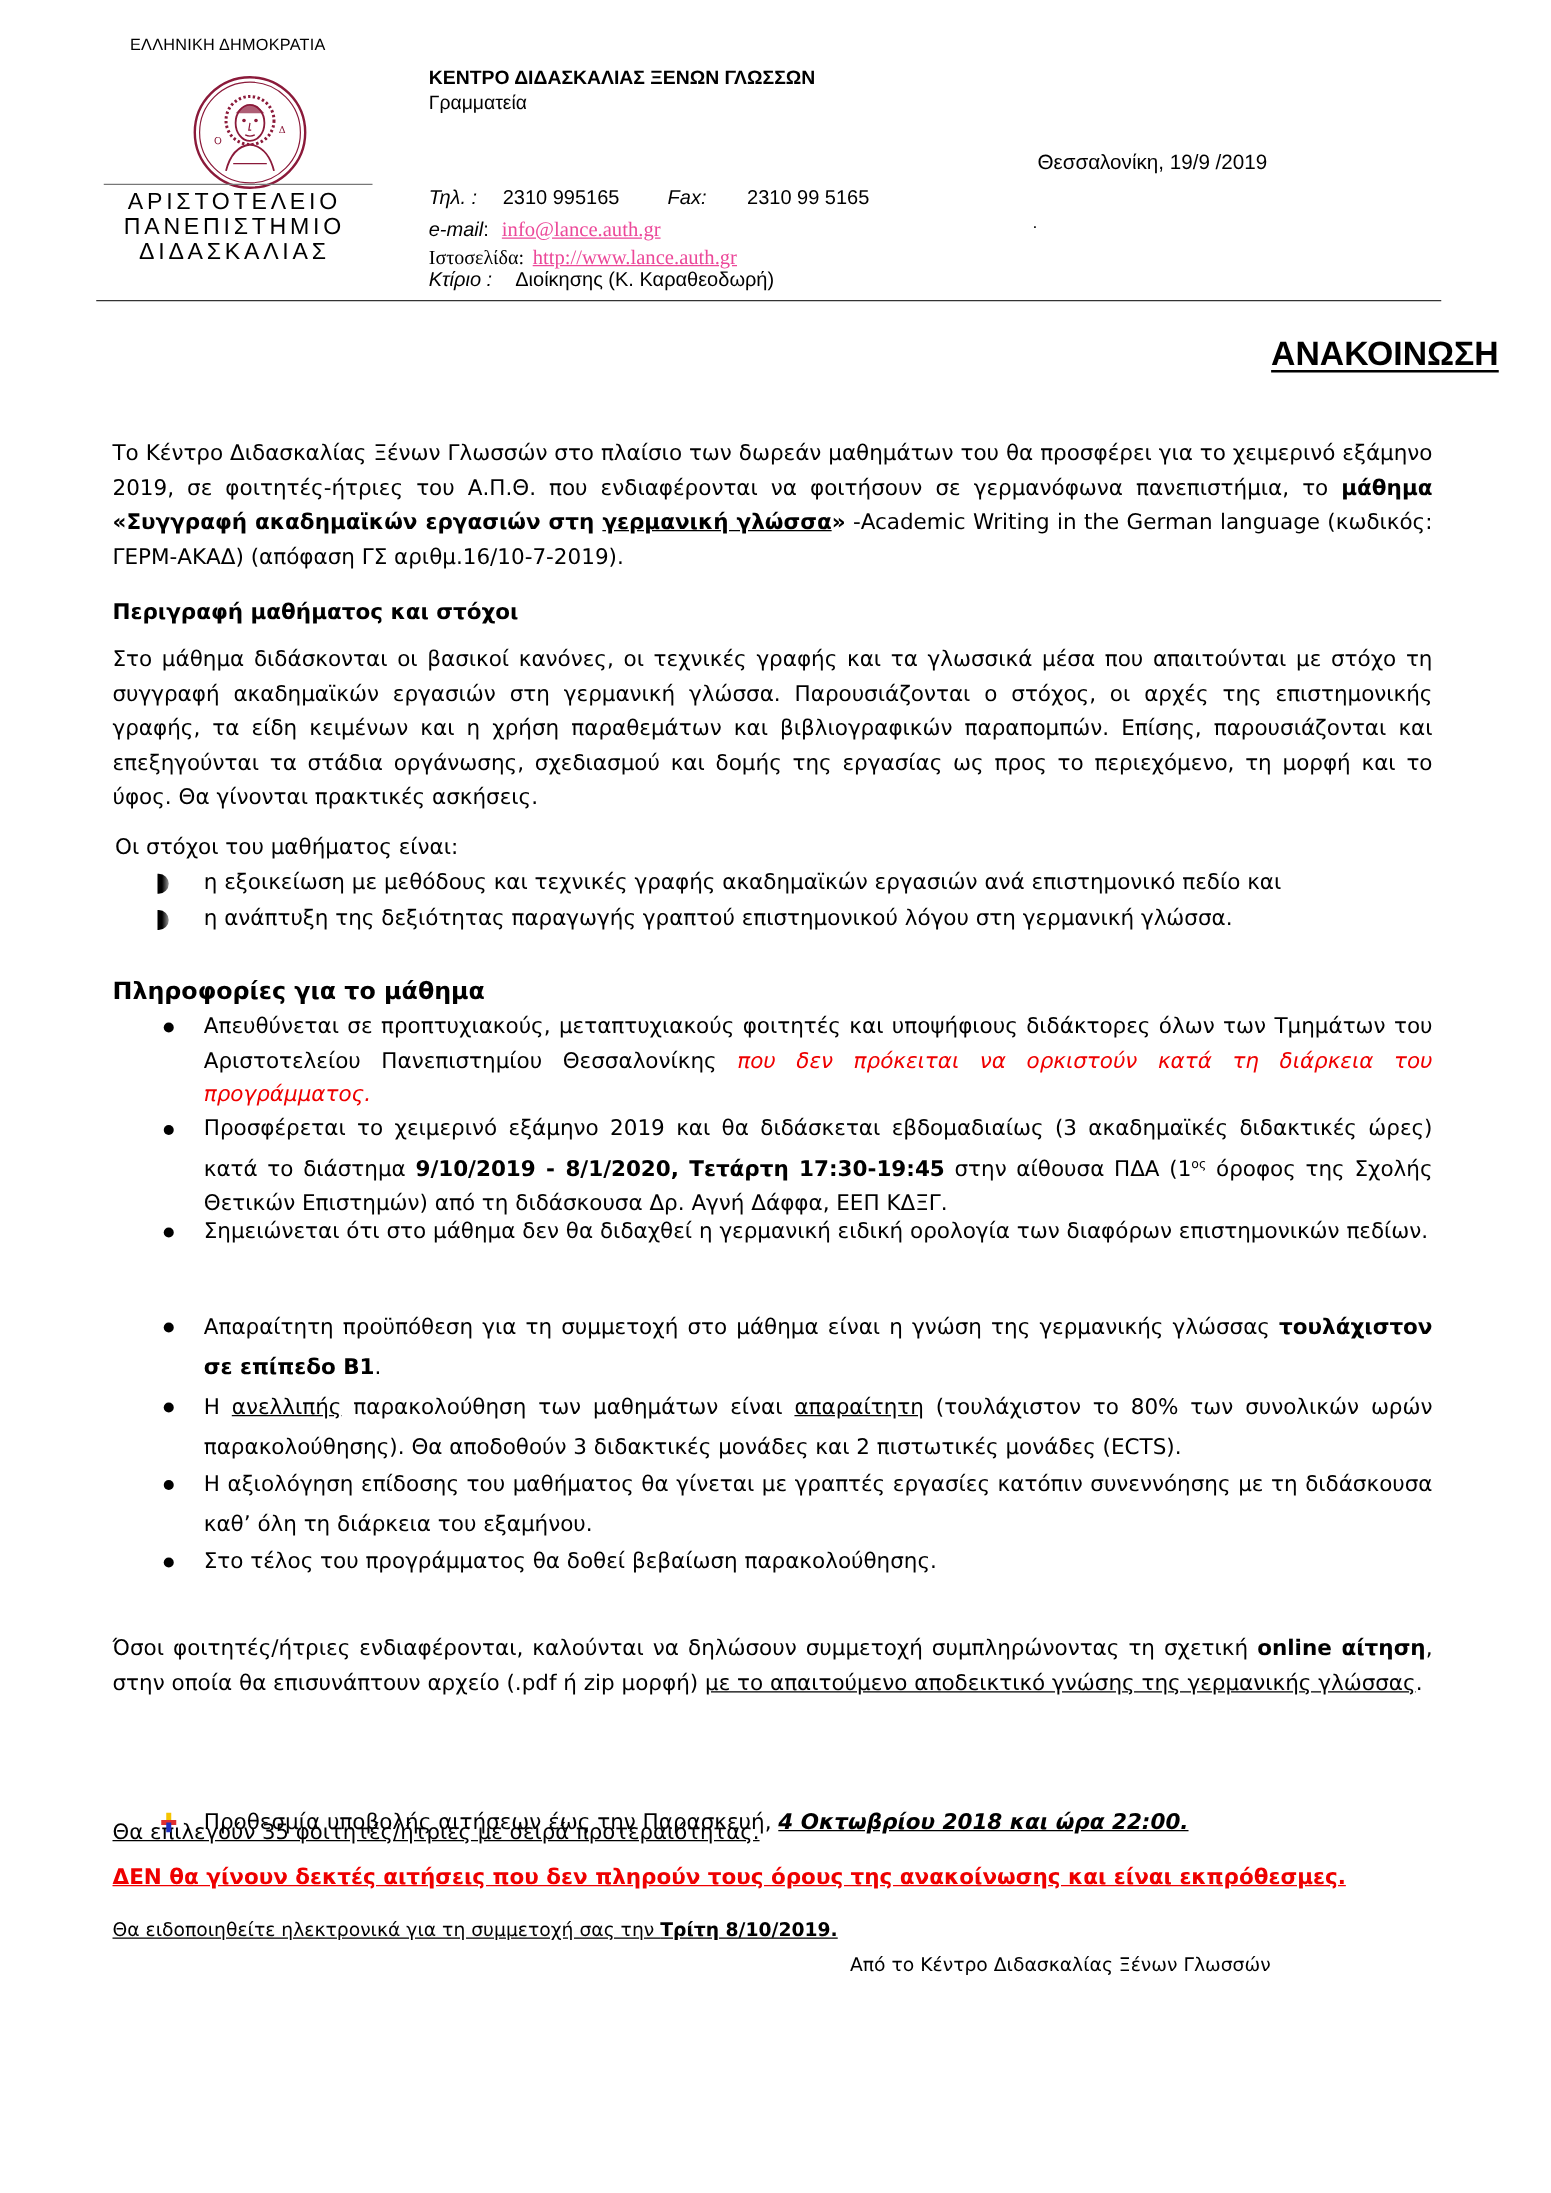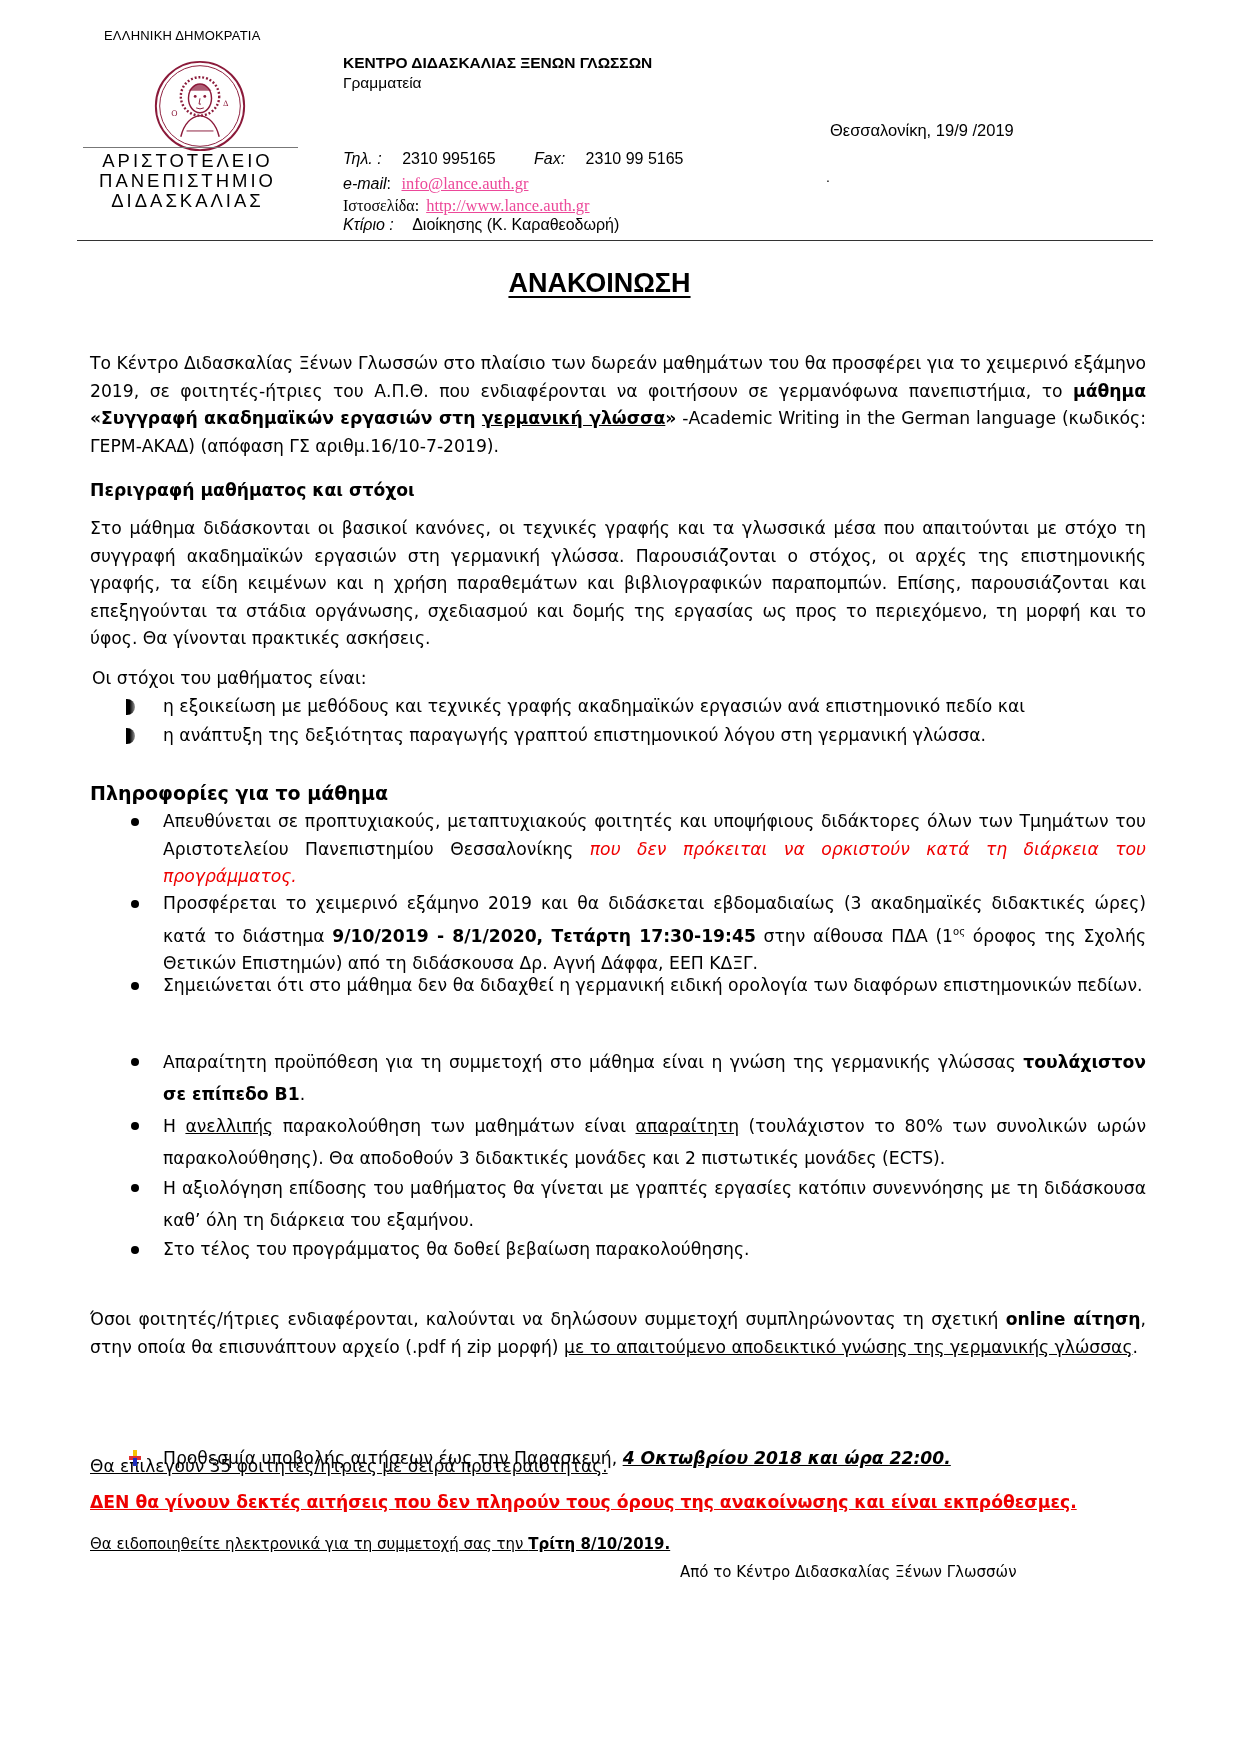--- a/index.html
+++ b/index.html
@@ -22,21 +22,21 @@
   #row-tel { top:150px; }
   #row-email { top:174px; }
   #row-web { top:196px; }
   #row-bldg { top:216px; }
   .lbl-i { font-style:italic; }
   .link { color:#ec4899; text-decoration:underline; font-family:"Liberation Serif", serif; font-size:16.5px; }
   #web-lbl { font-family:"Liberation Serif", serif; font-size:16px; }
   #hdr-rule { position:absolute; left:77px; top:240px; width:1076px; height:1px; background:#333; }
 
   
-  #title { position:absolute; left:0; width:1199px; top:268px; text-align:center; font-size:27px; font-weight:bold; text-decoration:underline; text-decoration-thickness:2px; text-underline-offset:4px; }
+  #title { position:absolute; left:0; width:1199px; top:268px; text-align:right; font-size:27px; font-weight:bold; text-decoration:underline; text-decoration-thickness:2px; text-underline-offset:4px; }
 
   
   .para { position:absolute; left:90px; width:1056px; font-size:17.2px; line-height:27.5px; text-align:justify; }
   #intro { top:350px; }
   #desc-heading { position:absolute; left:90px; top:480px; font-size:17.2px; font-weight:bold; }
   #desc { top:515px; }
   #goals-lead { position:absolute; left:92px; top:668px; font-size:17.2px; }
   .goal { position:absolute; left:163px; font-size:17.2px; white-space:nowrap; }
   .goal-bullet { position:absolute; left:-37px; top:3px; width:9px; height:16px; border-radius:0 8px 8px 0; background:linear-gradient(to right,#000 40%,#999 100%); }
   #goal-0 { top:696px; }
@@ -98,21 +98,21 @@
 
 <div id="center-name" class="sans">ΚΕΝΤΡΟ ΔΙΔΑΣΚΑΛΙΑΣ ΞΕΝΩΝ ΓΛΩΣΣΩΝ</div>
 <div id="secretariat" class="sans">Γραμματεία</div>
 <div id="date" class="sans">Θεσσαλονίκη, 19/9 /2019</div>
 <div id="dot" class="sans">.</div>
 
 <div id="row-tel" class="contact-row sans">
   <span class="lbl-i">Τηλ. :</span>
   <span style="margin-left:16px">2310 995165</span>
   <span class="lbl-i" style="margin-left:34px">Fax:</span>
-  <span style="margin-left:16px">2310 99 5165</span>
+  <span style="margin-left:28px">2310 99 5165</span>
 </div>
 <div id="row-email" class="contact-row sans">
   <span class="lbl-i">e-mail</span><span>:</span>
   <a class="link" style="margin-left:6px">info@lance.auth.gr</a>
 </div>
 <div id="row-web" class="contact-row">
   <span id="web-lbl">Ιστοσελίδα:</span>
   <a class="link" style="margin-left:3px">http://www.lance.auth.gr</a>
 </div>
 <div id="row-bldg" class="contact-row sans">

